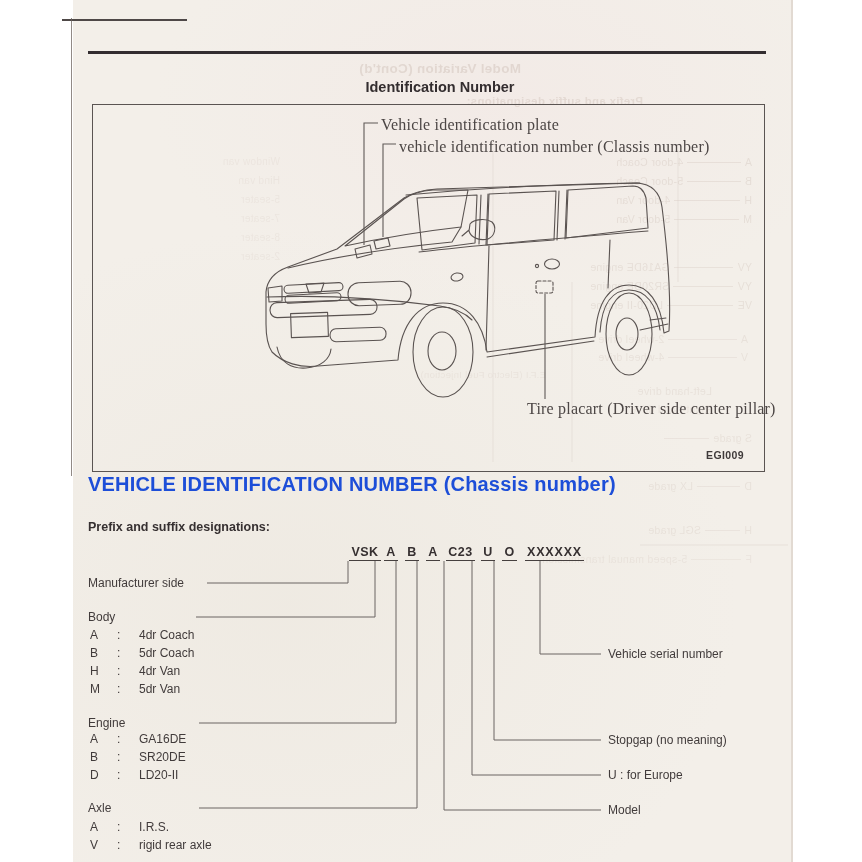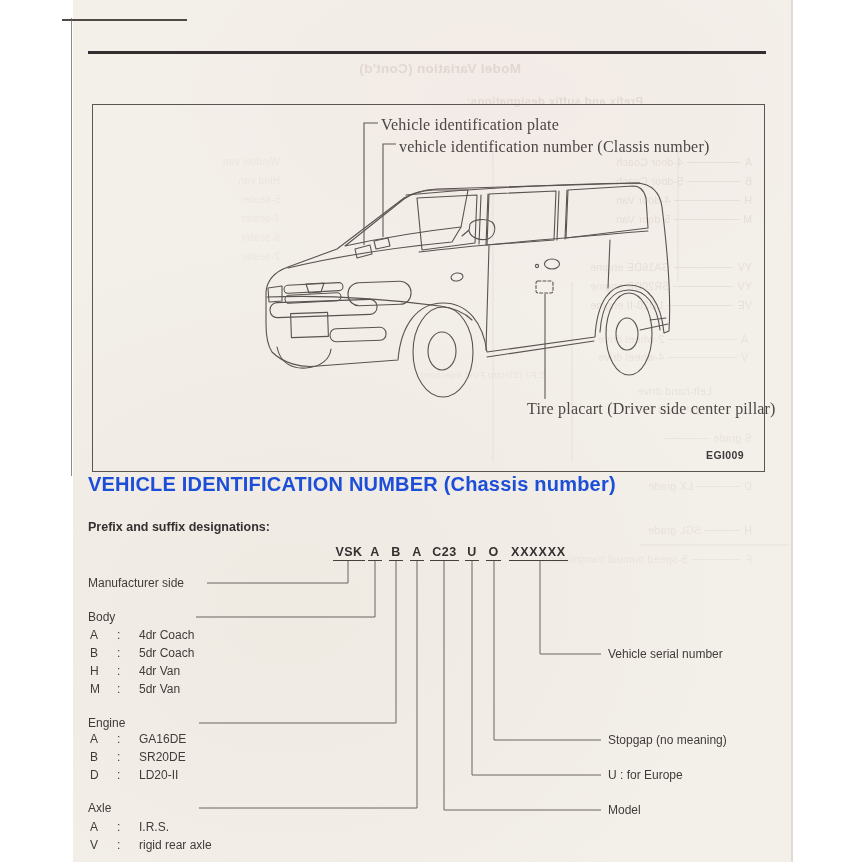--- a/index.html
+++ b/index.html
@@ -24,21 +24,21 @@
   .h4{left:88px;top:520px;font-size:12.5px;font-weight:700;color:#363031;}
 
   .figure-box{position:absolute;left:92px;top:104px;width:671px;height:366px;
               border:1.4px solid #5a5452;}
   .callout{font-size:16px;color:#4c4645;letter-spacing:.2px;font-family:Liberation Serif, serif;}
   .egi{left:706px;top:449px;width:52px;text-align:left;font-size:10.5px;font-weight:700;
        letter-spacing:.4px;color:#3f3a3a;}
 
   
   .tok{position:absolute;top:545px;font-size:12.5px;font-weight:700;text-align:center;
-       color:#363031;border-bottom:1.3px solid #46403f;padding-bottom:1px;letter-spacing:.5px;}
+       color:#363031;border-bottom:1.3px solid #46403f;padding-bottom:1px;letter-spacing:.5px;margin-left:16px;}
 
   .lbl{font-size:12px;color:#413b3b;}
   .grp-title{font-size:12px;color:#413b3b;}
   .vrow{position:absolute;left:90px;display:flex;font-size:12px;color:#413b3b;}
   .vcode{width:27px;}
   .vcolon{width:22px;}
 
   
   .ghost{position:absolute;transform:scaleX(-1);color:#c3b2a8;font-size:10.5px;
          letter-spacing:.3px;white-space:nowrap;z-index:1;}
@@ -221,20 +221,21 @@
       <path d="M396,561 L396,723 L199,723"></path>
       <path d="M417,561 L417,808 L199,808"></path>
       <path d="M444,561 L444,810 L601,810"></path>
       <path d="M472,561 L472,775 L601,775"></path>
       <path d="M494,561 L494,740 L601,740"></path>
       <path d="M540,561 L540,654 L601,654"></path>
     </g>
   </svg>
 
   <div class="rule txt"></div>
+  <div class="t h2 txt">Identification Number</div>
 
   <div class="figure-box txt"></div>
   <div class="t callout txt" style="left:381px;top:116px;">Vehicle identification plate</div>
   <div class="t callout txt" style="left:399px;top:138px;">vehicle identification number (Classis number)</div>
   <div class="t callout txt" style="left:527px;top:400px;">Tire placart (Driver side center pillar)</div>
   <div class="t egi txt">EGI009</div>
 
   <div class="t h3 txt">VEHICLE IDENTIFICATION NUMBER (Chassis number)</div>
   <div class="t h4 txt">Prefix and suffix designations:</div>
 

